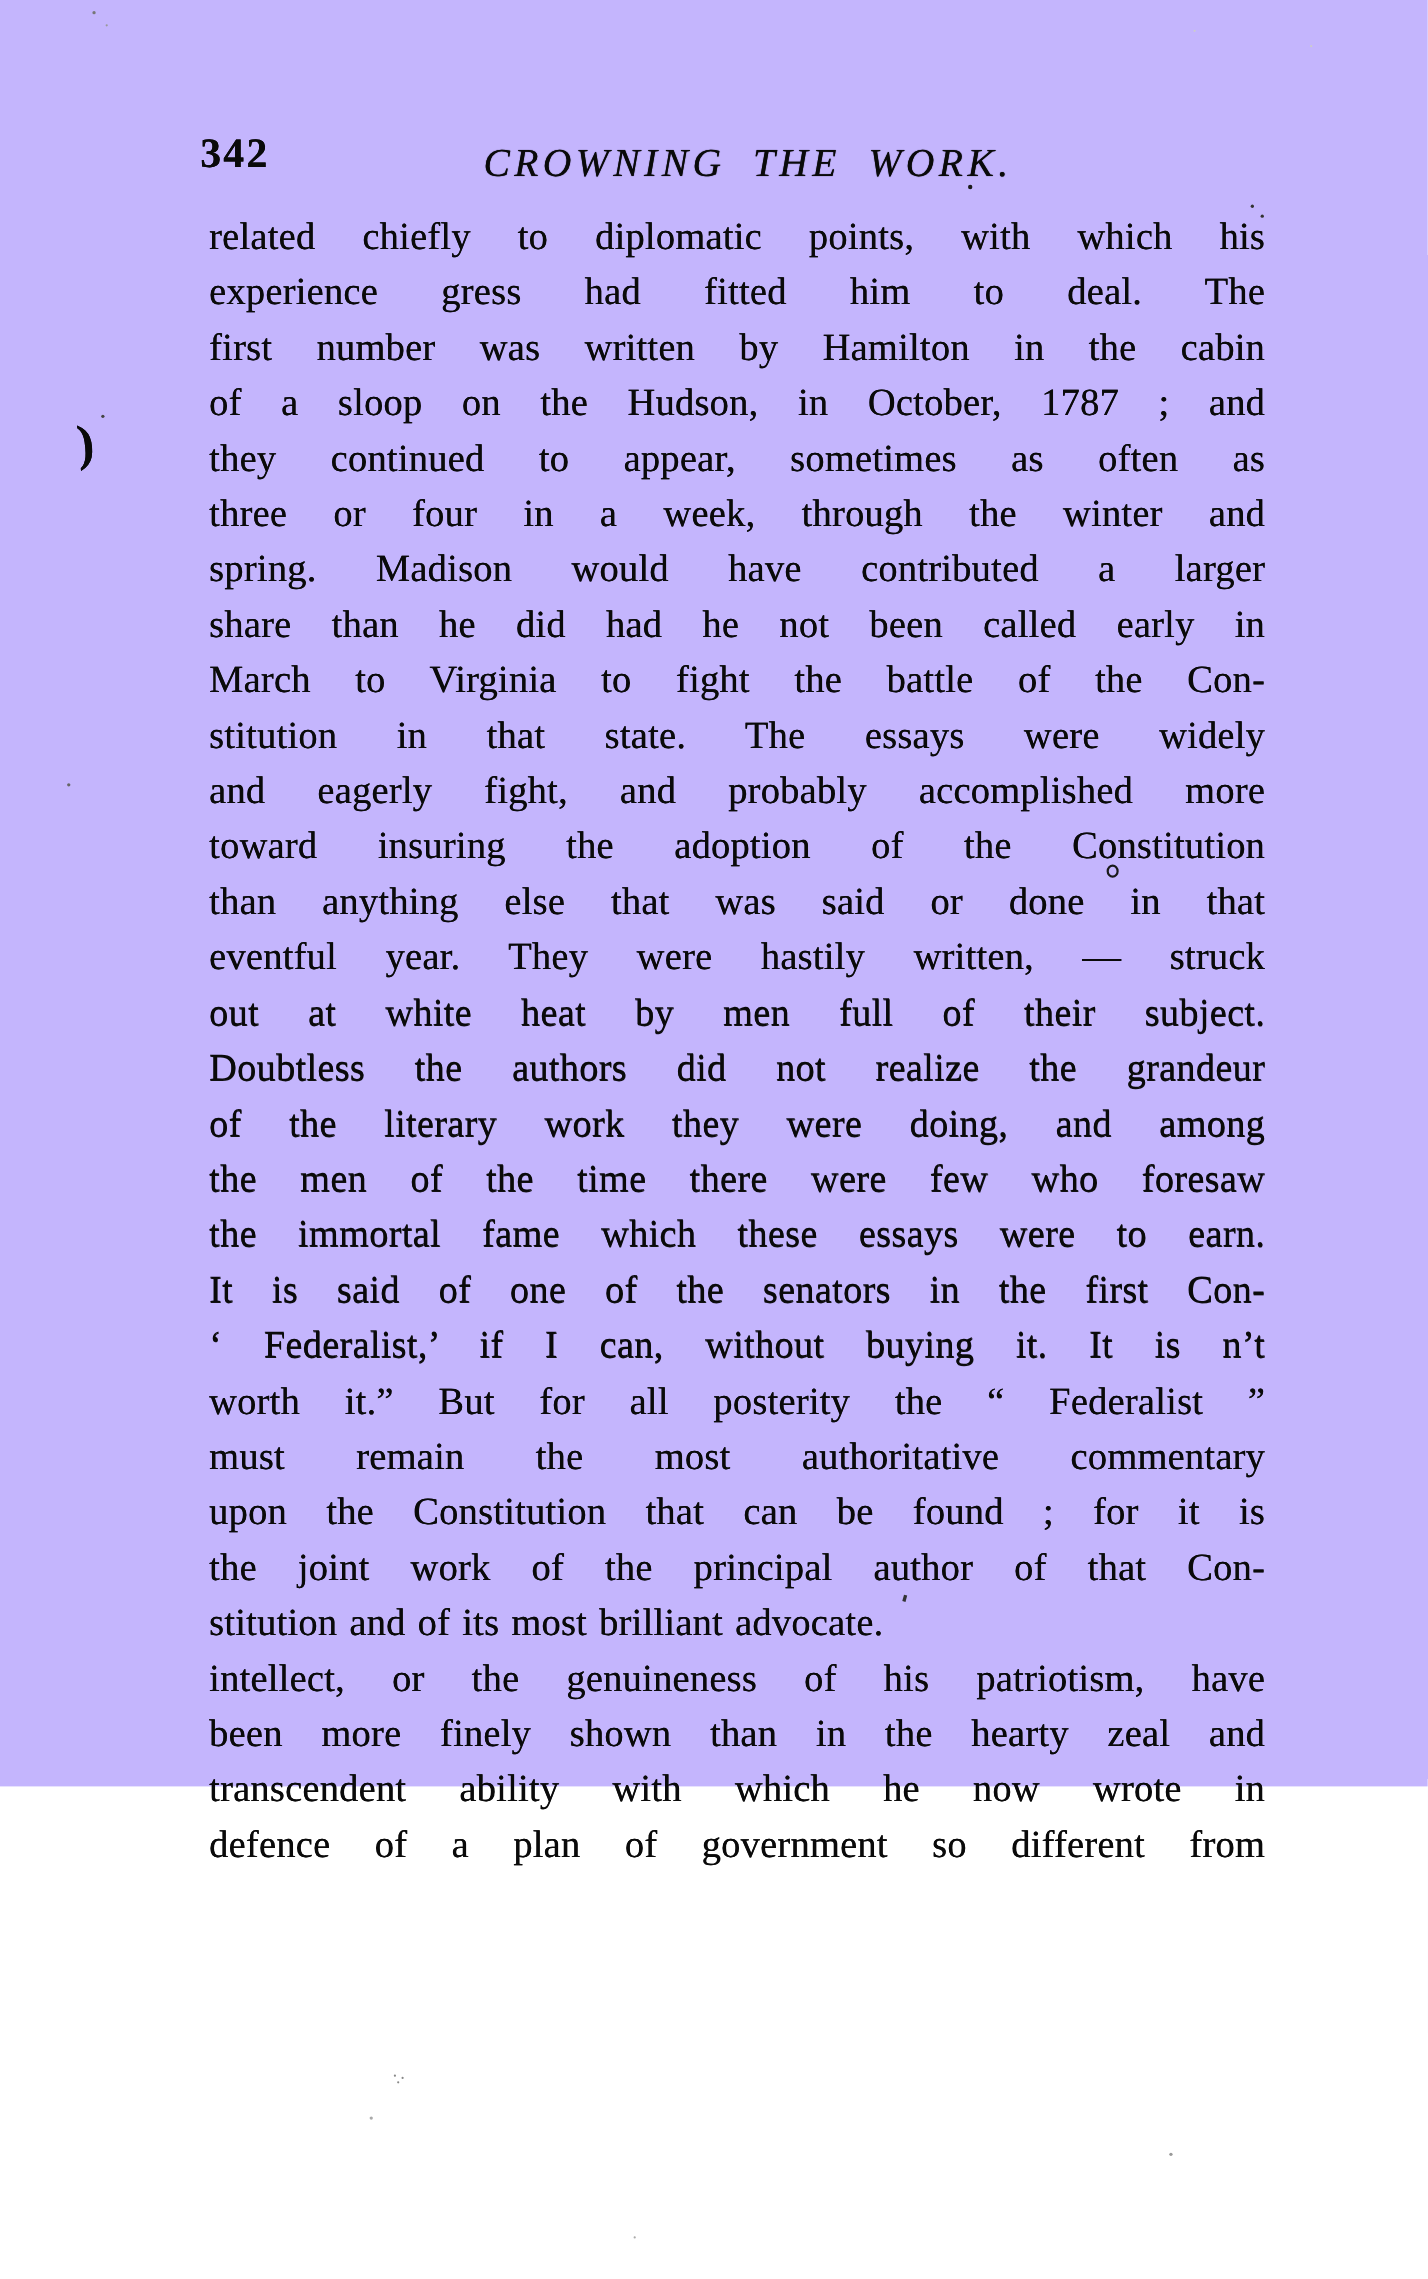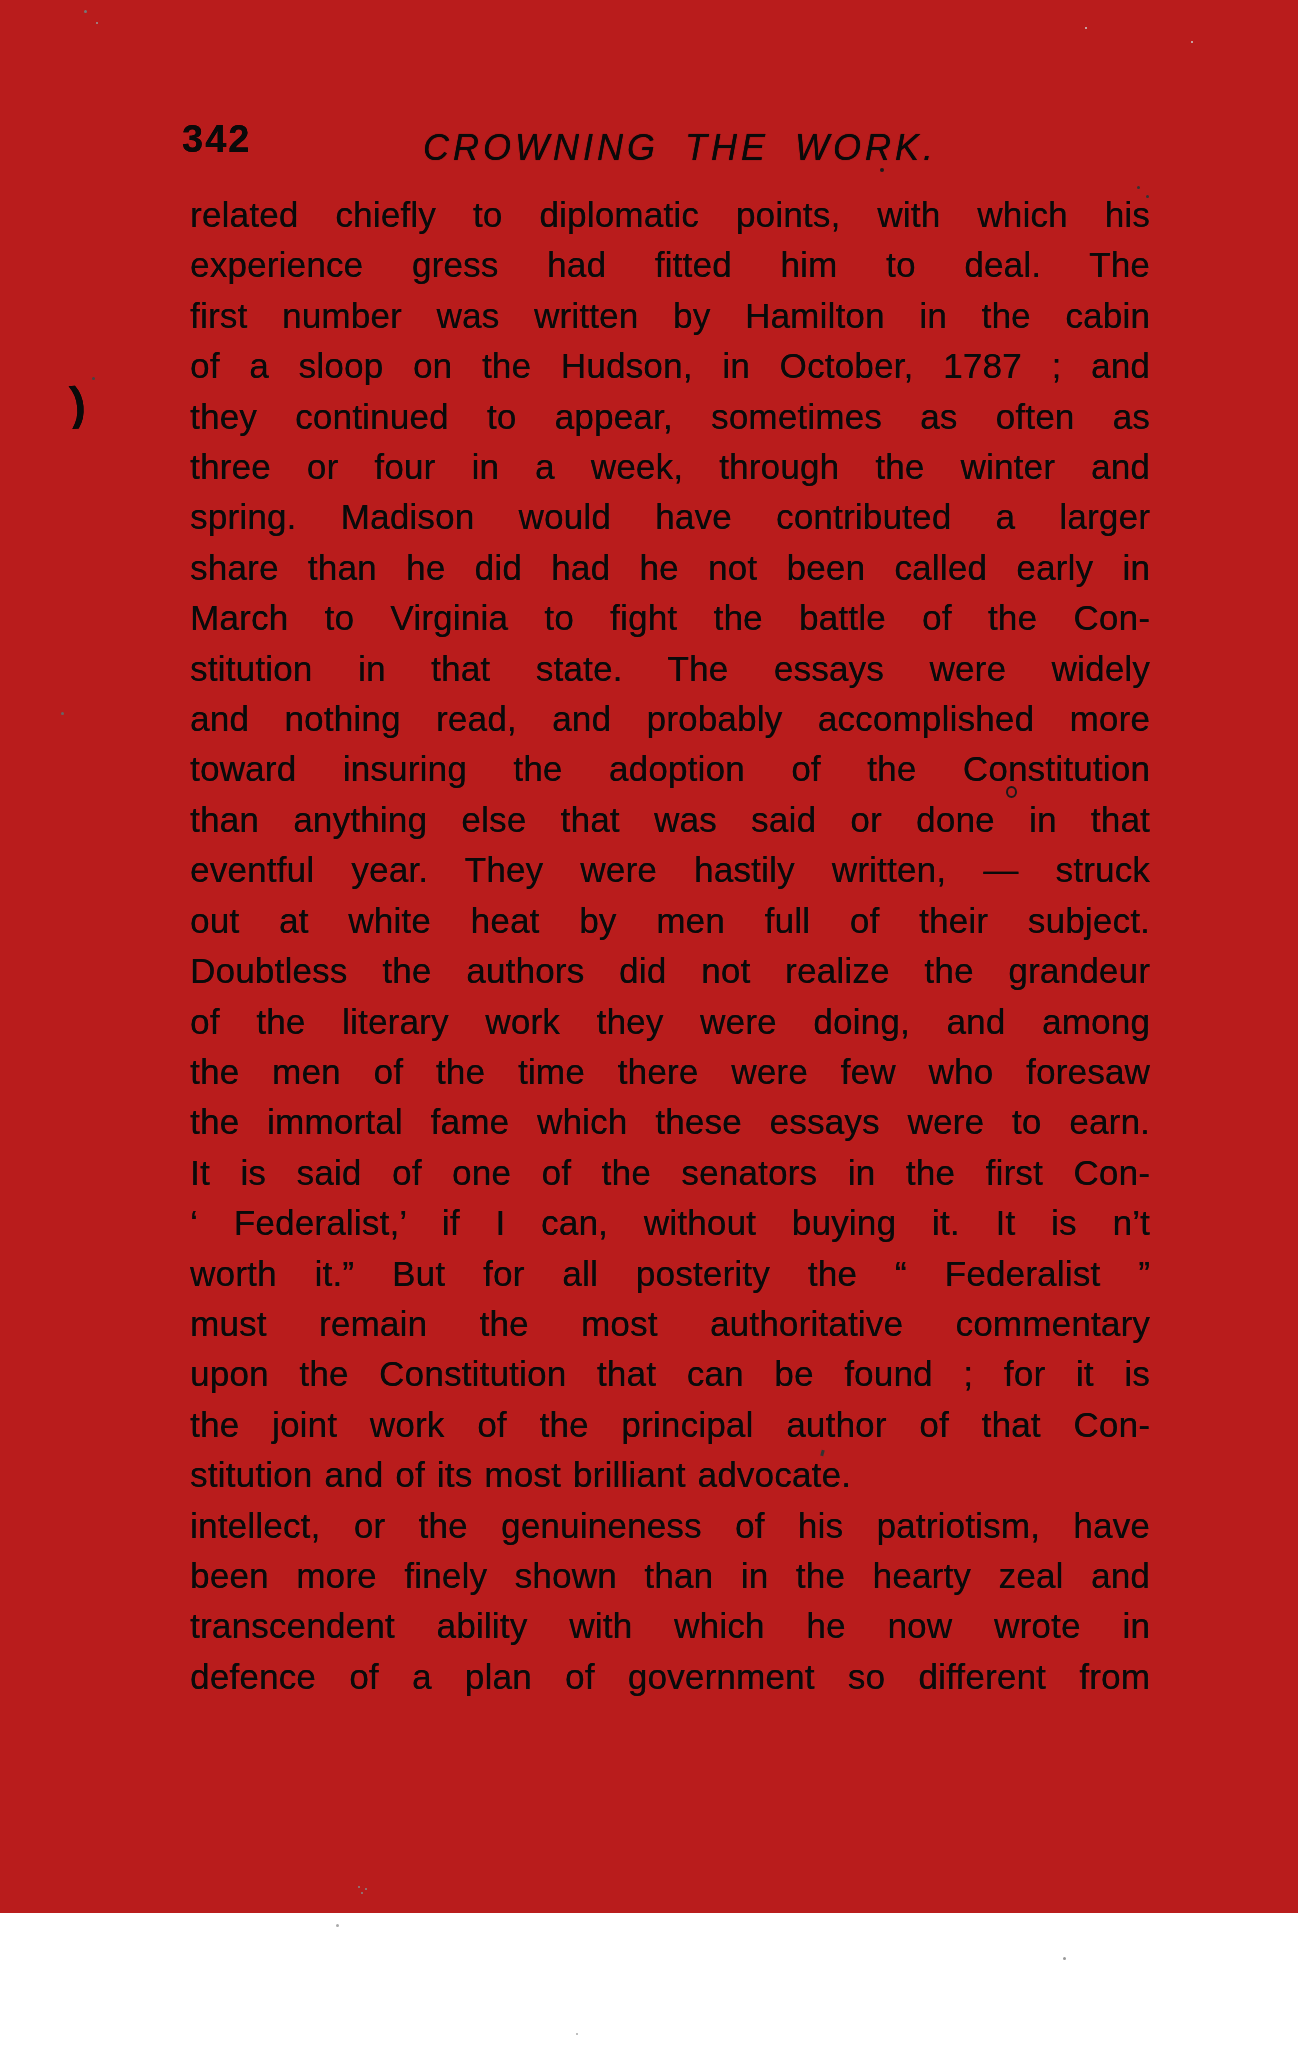--- a/index.html
+++ b/index.html
@@ -3,24 +3,24 @@
 <meta charset="utf-8">
 <style>
   html, body {
     margin: 0; padding: 0;
     width: 1298px; height: 2072px;
     background: #ffffff;
     overflow: hidden;
   }
   .sheet {
     position: relative;
-    width: 1298px; height: 1913px;
-    background: #b91c1c;
+    width: 1298px; height: 1624px;
+    background: #c4b5fd;
     color: #0a0a0a;
-    font-family: Liberation Sans, sans-serif;
+    font-family: Liberation Serif, serif;
   }
   header {
     position: absolute;
     left: 180px; top: 116px;
     width: 970px; height: 52px;
   }
   .pagenum {
     position: absolute;
     left: 2px; top: 2px;
     font-size: 38px;
@@ -99,21 +99,21 @@
       <div class="line">related chiefly to diplomatic points, with which his</div>
       <div class="line">experience gress had fitted him to deal. The</div>
       <div class="line">first number was written by Hamilton in the cabin</div>
       <div class="line">of a sloop on the Hudson, in October, 1787 ; and</div>
       <div class="line">they continued to appear, sometimes as often as</div>
       <div class="line">three or four in a week, through the winter and</div>
       <div class="line">spring. Madison would have contributed a larger</div>
       <div class="line">share than he did had he not been called early in</div>
       <div class="line">March to Virginia to fight the battle of the Con-</div>
       <div class="line">stitution in that state. The essays were widely</div>
-      <div class="line">and nothing read, and probably accomplished more</div>
+      <div class="line">and eagerly fight, and probably accomplished more</div>
       <div class="line">toward insuring the adoption of the Constitution</div>
       <div class="line">than anything else that was said or done in that</div>
       <div class="line">eventful year. They were hastily written, — struck</div>
       <div class="line">out at white heat by men full of their subject.</div>
       <div class="line">Doubtless the authors did not realize the grandeur</div>
       <div class="line">of the literary work they were doing, and among</div>
       <div class="line">the men of the time there were few who foresaw</div>
       <div class="line">the immortal fame which these essays were to earn.</div>
       <div class="line">It is said of one of the senators in the first Con-</div>
       <div class="line">‘ Federalist,’ if I can, without buying it. It is n’t</div>

